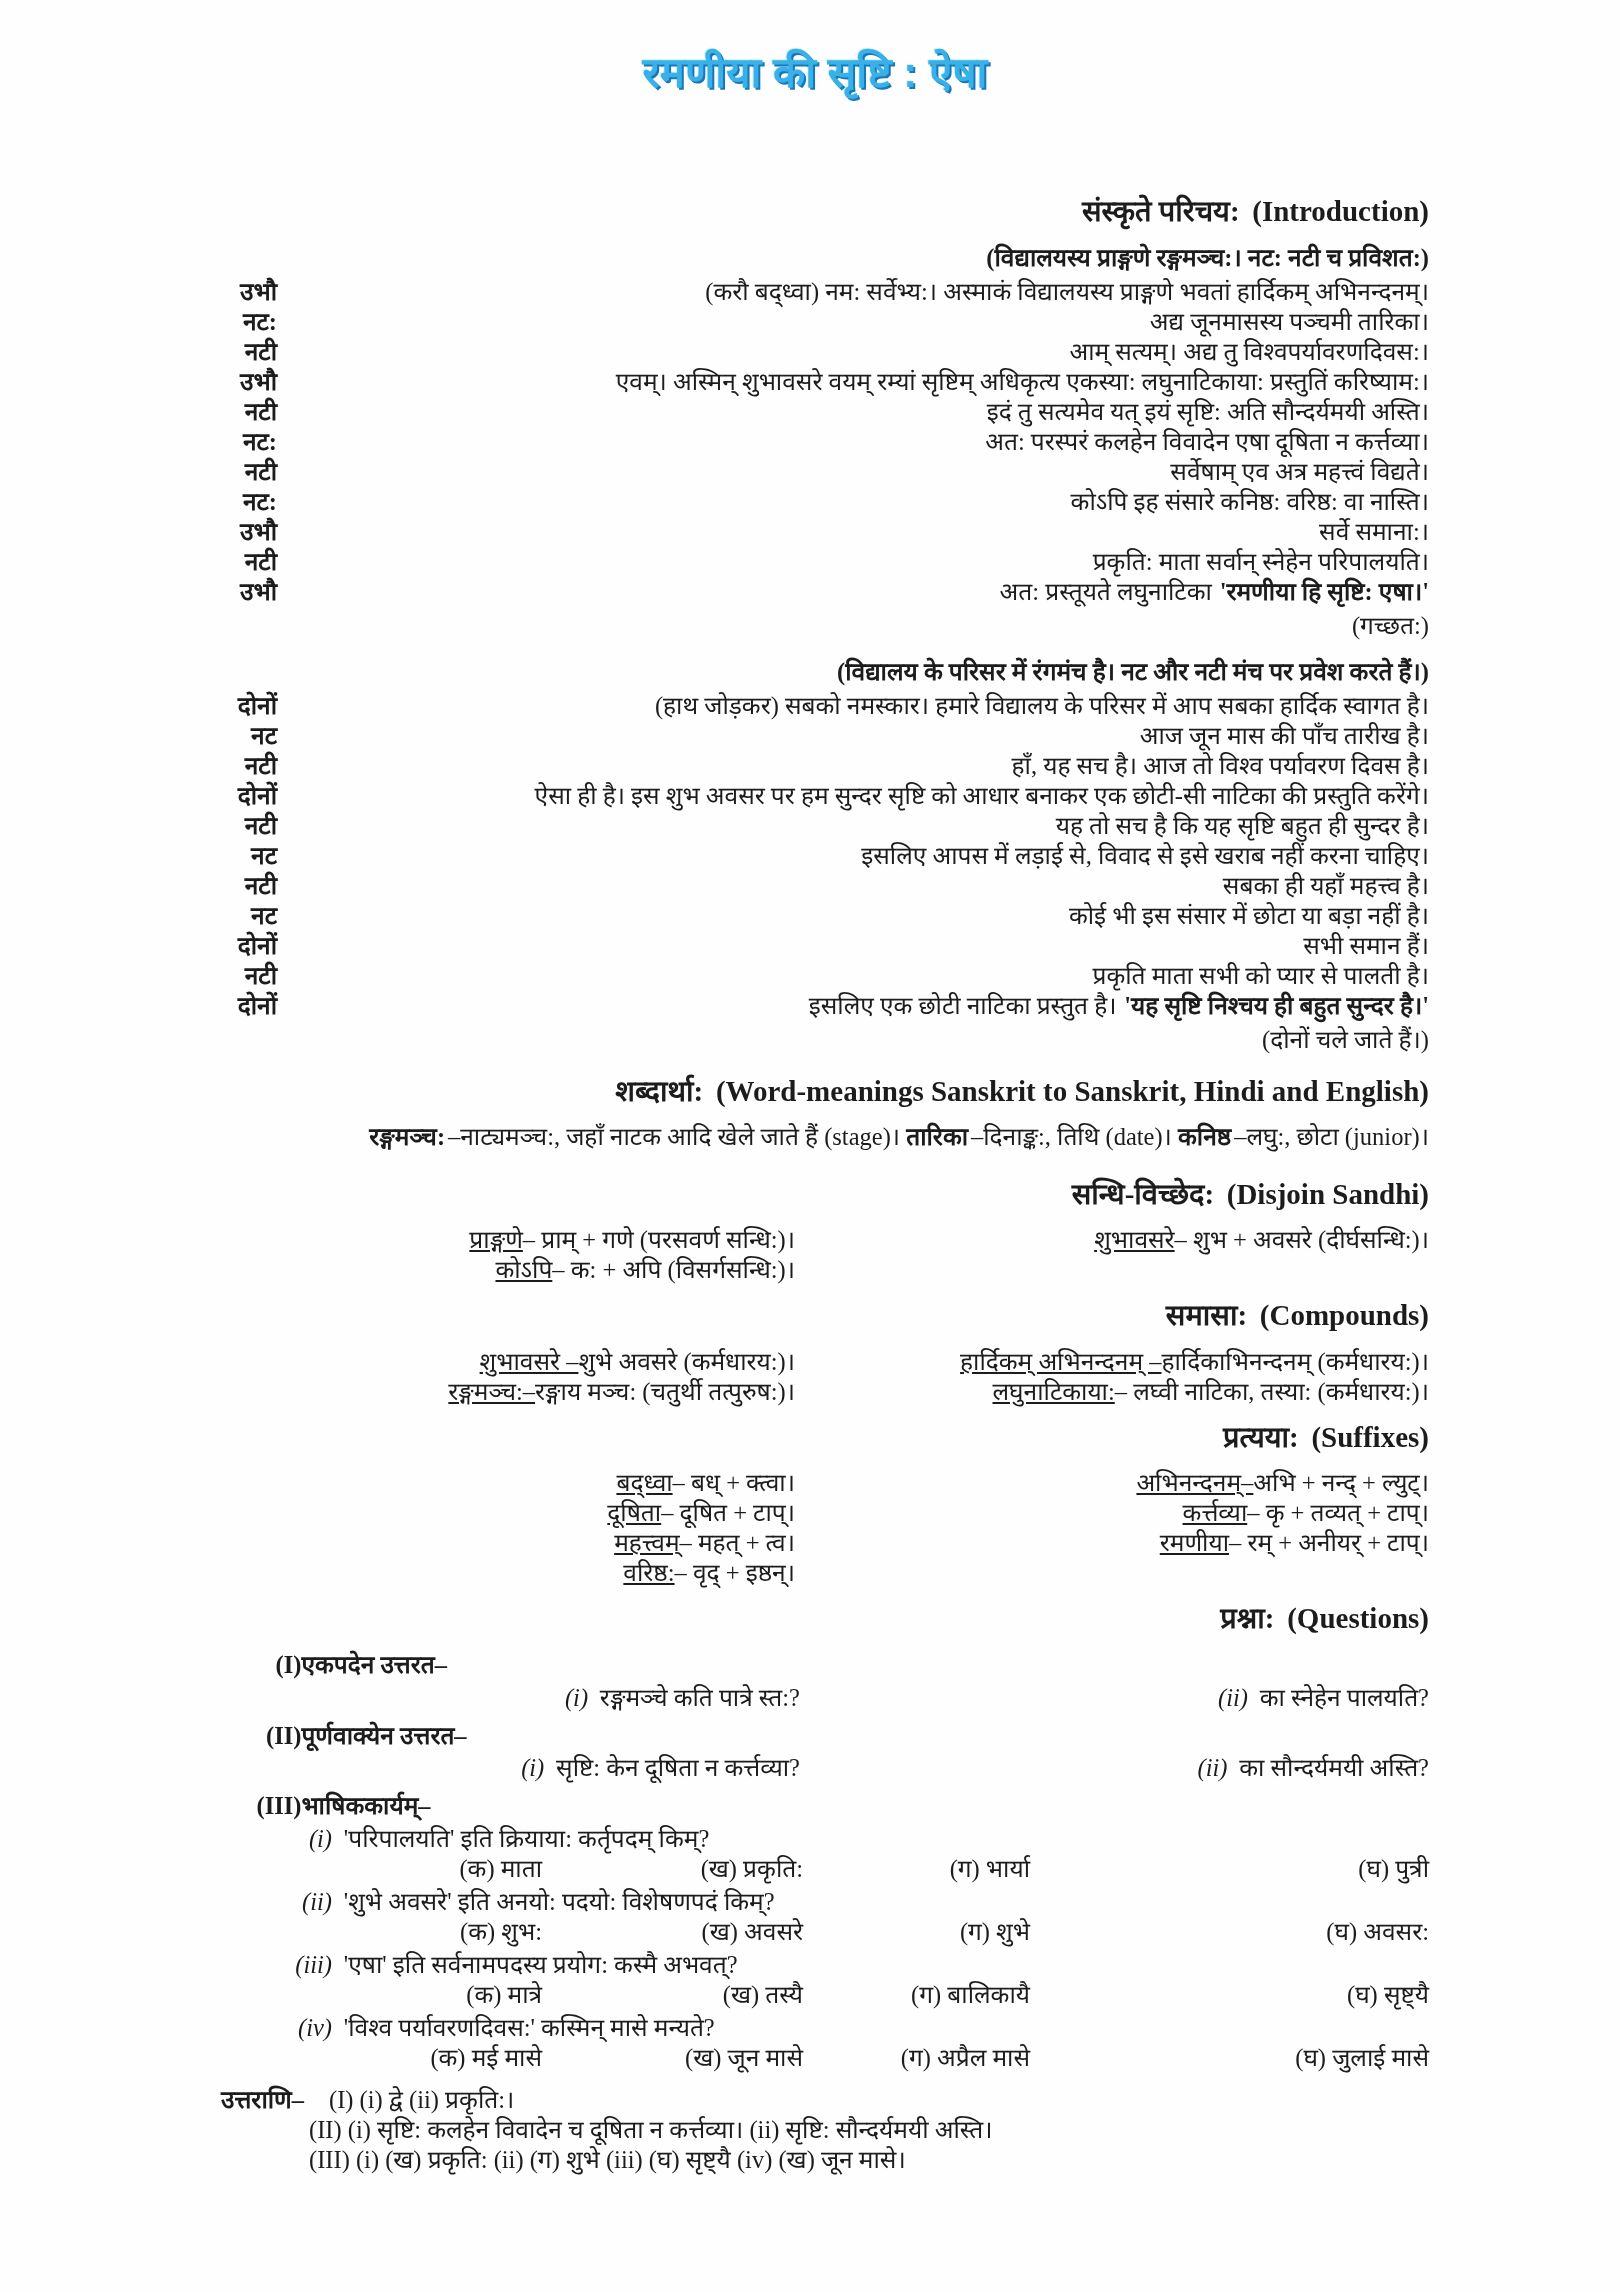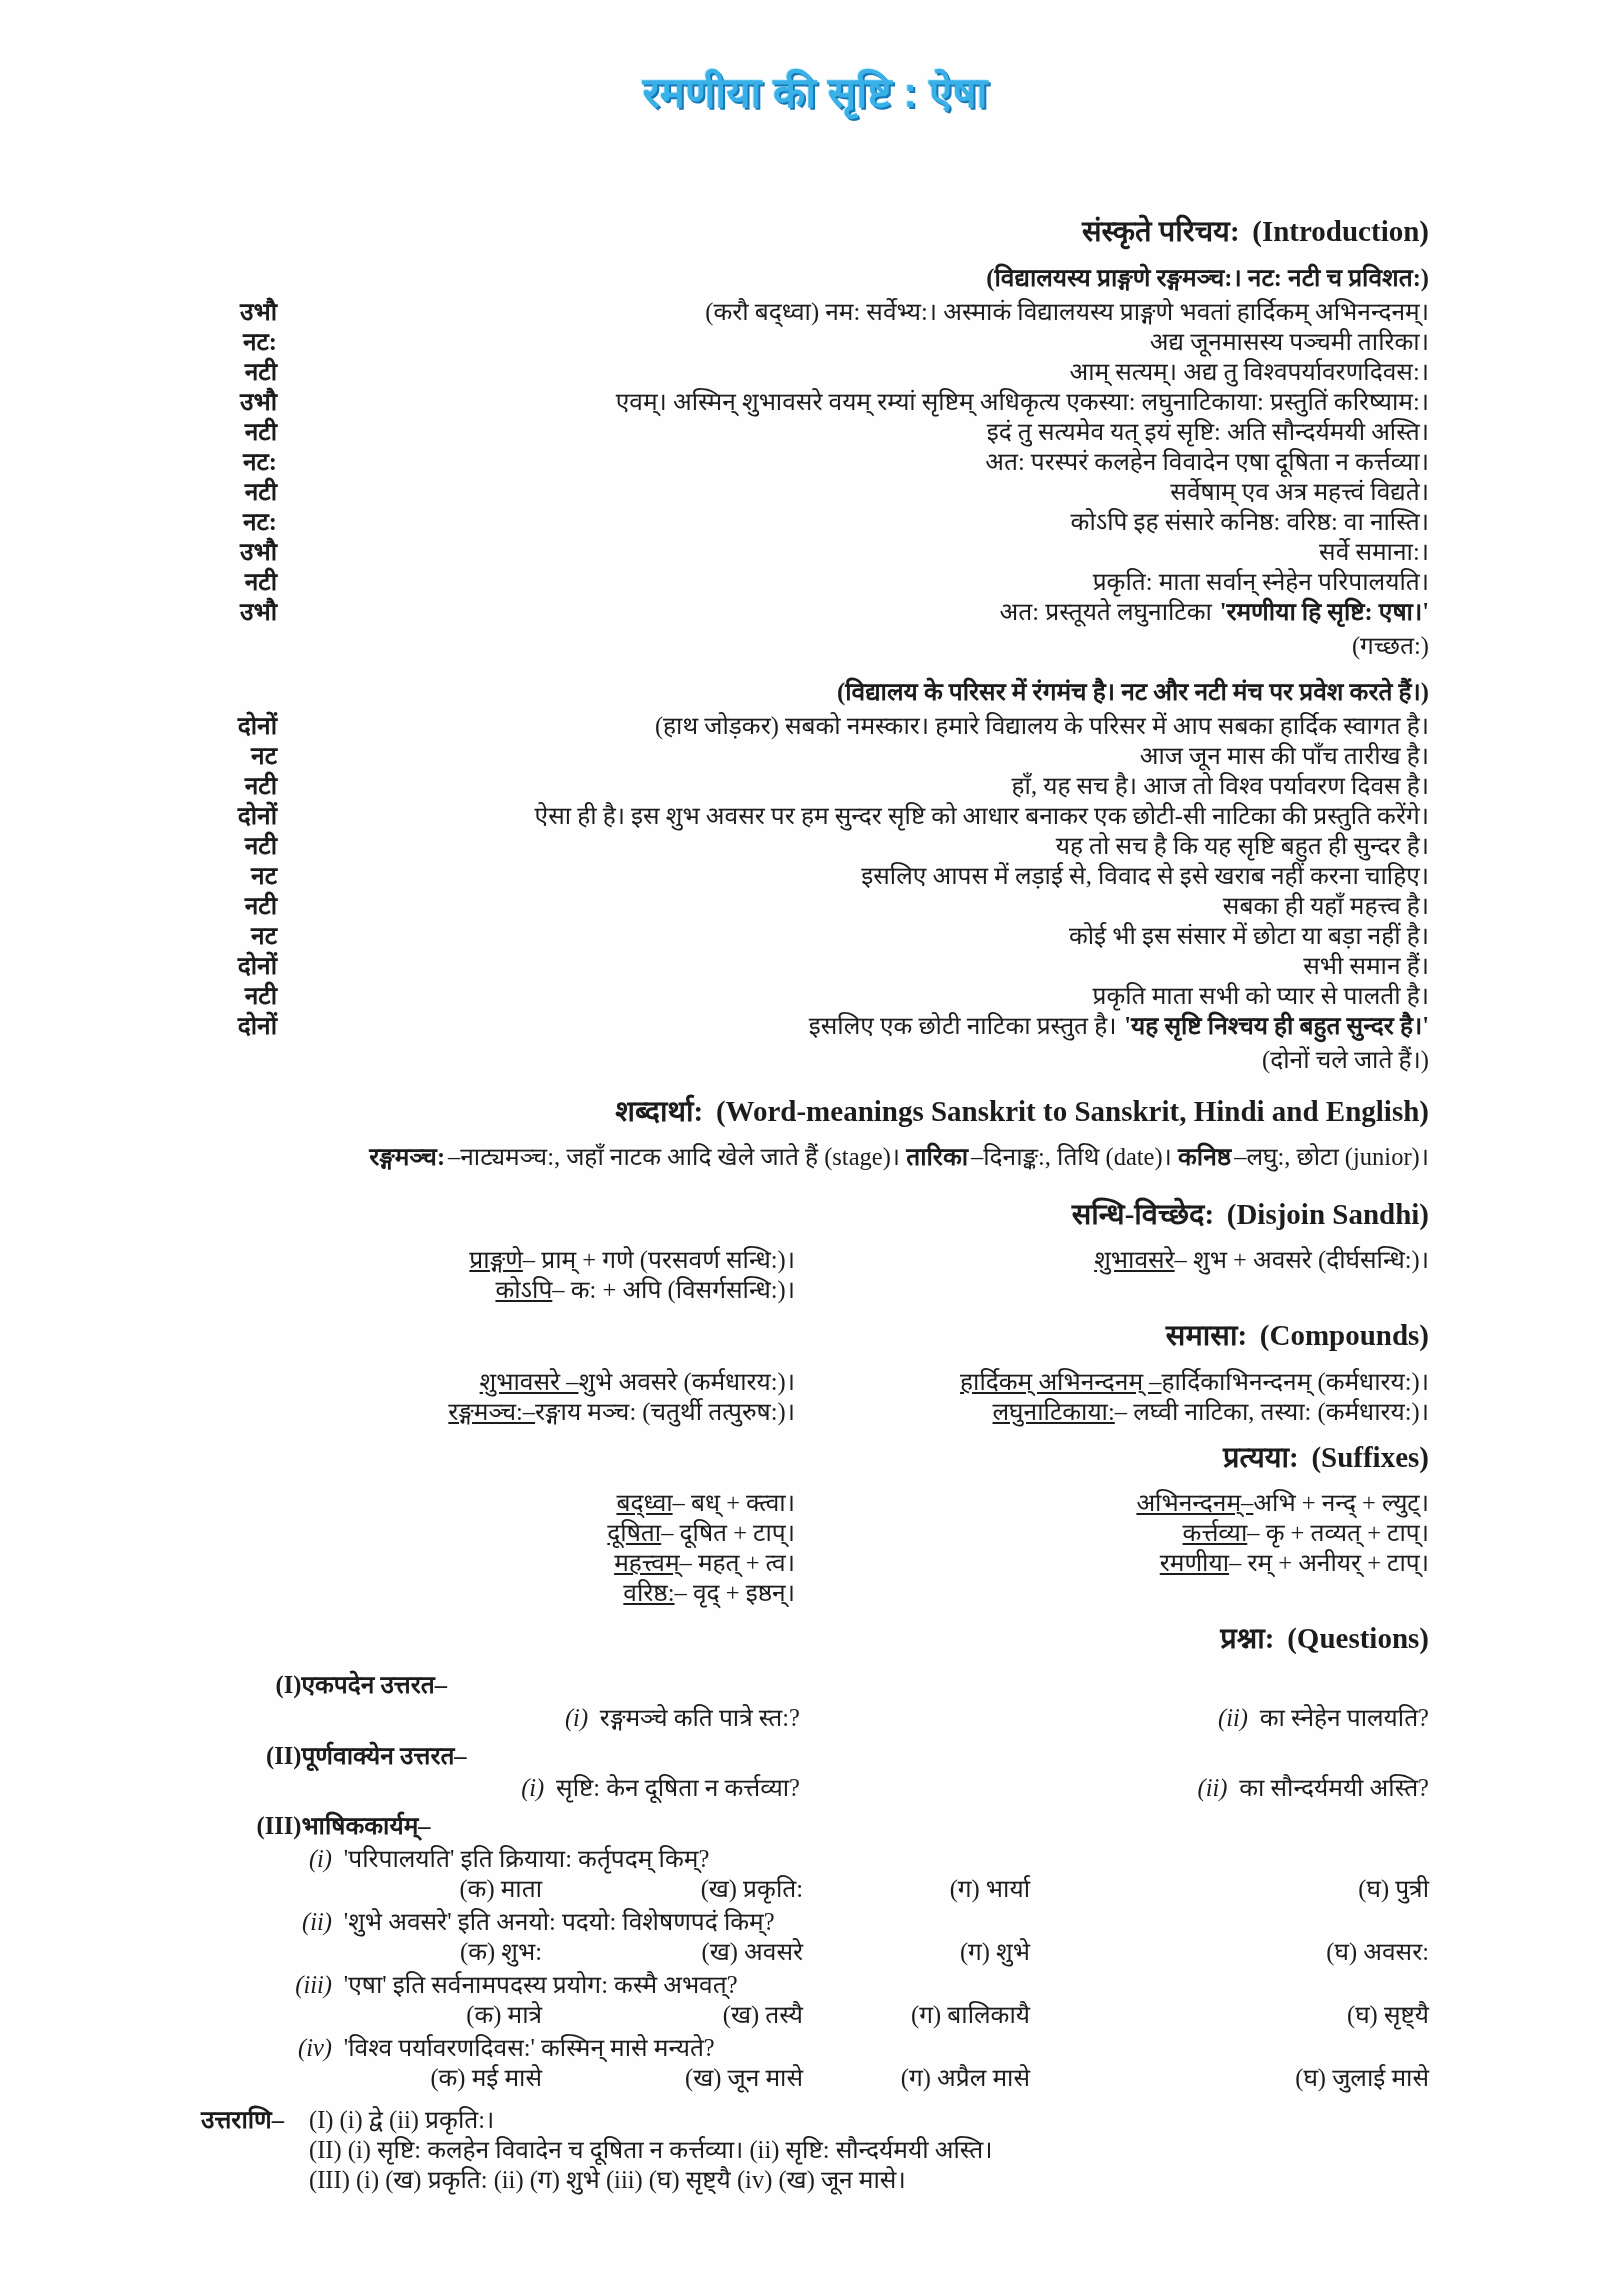--- a/index.html
+++ b/index.html
@@ -5,21 +5,21 @@
   html,body { margin:0; padding:0; background:#e8e8e8; }
   .page {
     position:relative;
     width:1620px; height:2293px;
     margin:0 auto;
     box-sizing:border-box;
     background:#fefefe;
     color:#1c1c1c;
     font-family:"Liberation Serif", serif;
     font-size:24.5px; line-height:30px;
-    padding:66px 191px 0 201px;
+    padding:46px 191px 0 201px;
     overflow:hidden;
   }
   .title {
     margin:0 0 94px 0;
     text-align:center;
     font-size:42px; line-height:53px; font-weight:bold;
     font-family:"Liberation Sans", sans-serif;
     color:#3ab0e8;
     text-shadow:2px 2px 0 #1679b6, -1px -1px 1px #c9eefb;
   }
@@ -47,21 +47,21 @@
   .qblock { display:flex; margin:0 0 2.9px 27.4px; }
   .qlabel { flex:0 0 73px; font-weight:bold; }
   .qtitle { font-weight:bold; }
   .qitems { display:grid; grid-template-columns:495px auto; margin:0 0 7.8px 104px; }
   .qn { font-style:italic; margin-right:11.8px; }
   .mcq-q { display:flex; margin:0 0 0 78px; }
   .mcq-q .qn { flex:0 0 53px; }
   .opts { display:grid; grid-template-columns:235px 261px 227px auto; margin:0 0 2.9px 106px; }
   .answers { margin-top:11.8px; }
   .ansrow { display:flex; }
-  .anslabel { flex:0 0 108px; font-weight:bold; }
+  .anslabel { flex:0 0 108px; font-weight:bold;margin-left:20px; }
   .ansrow.indent { margin-left:108px; }
 </style>
 </head>
 <body>
 
 <div class="page">
 
   <h1 class="title">रमणीया की सृष्टि : ऐषा</h1>
 
   <div class="sec">

